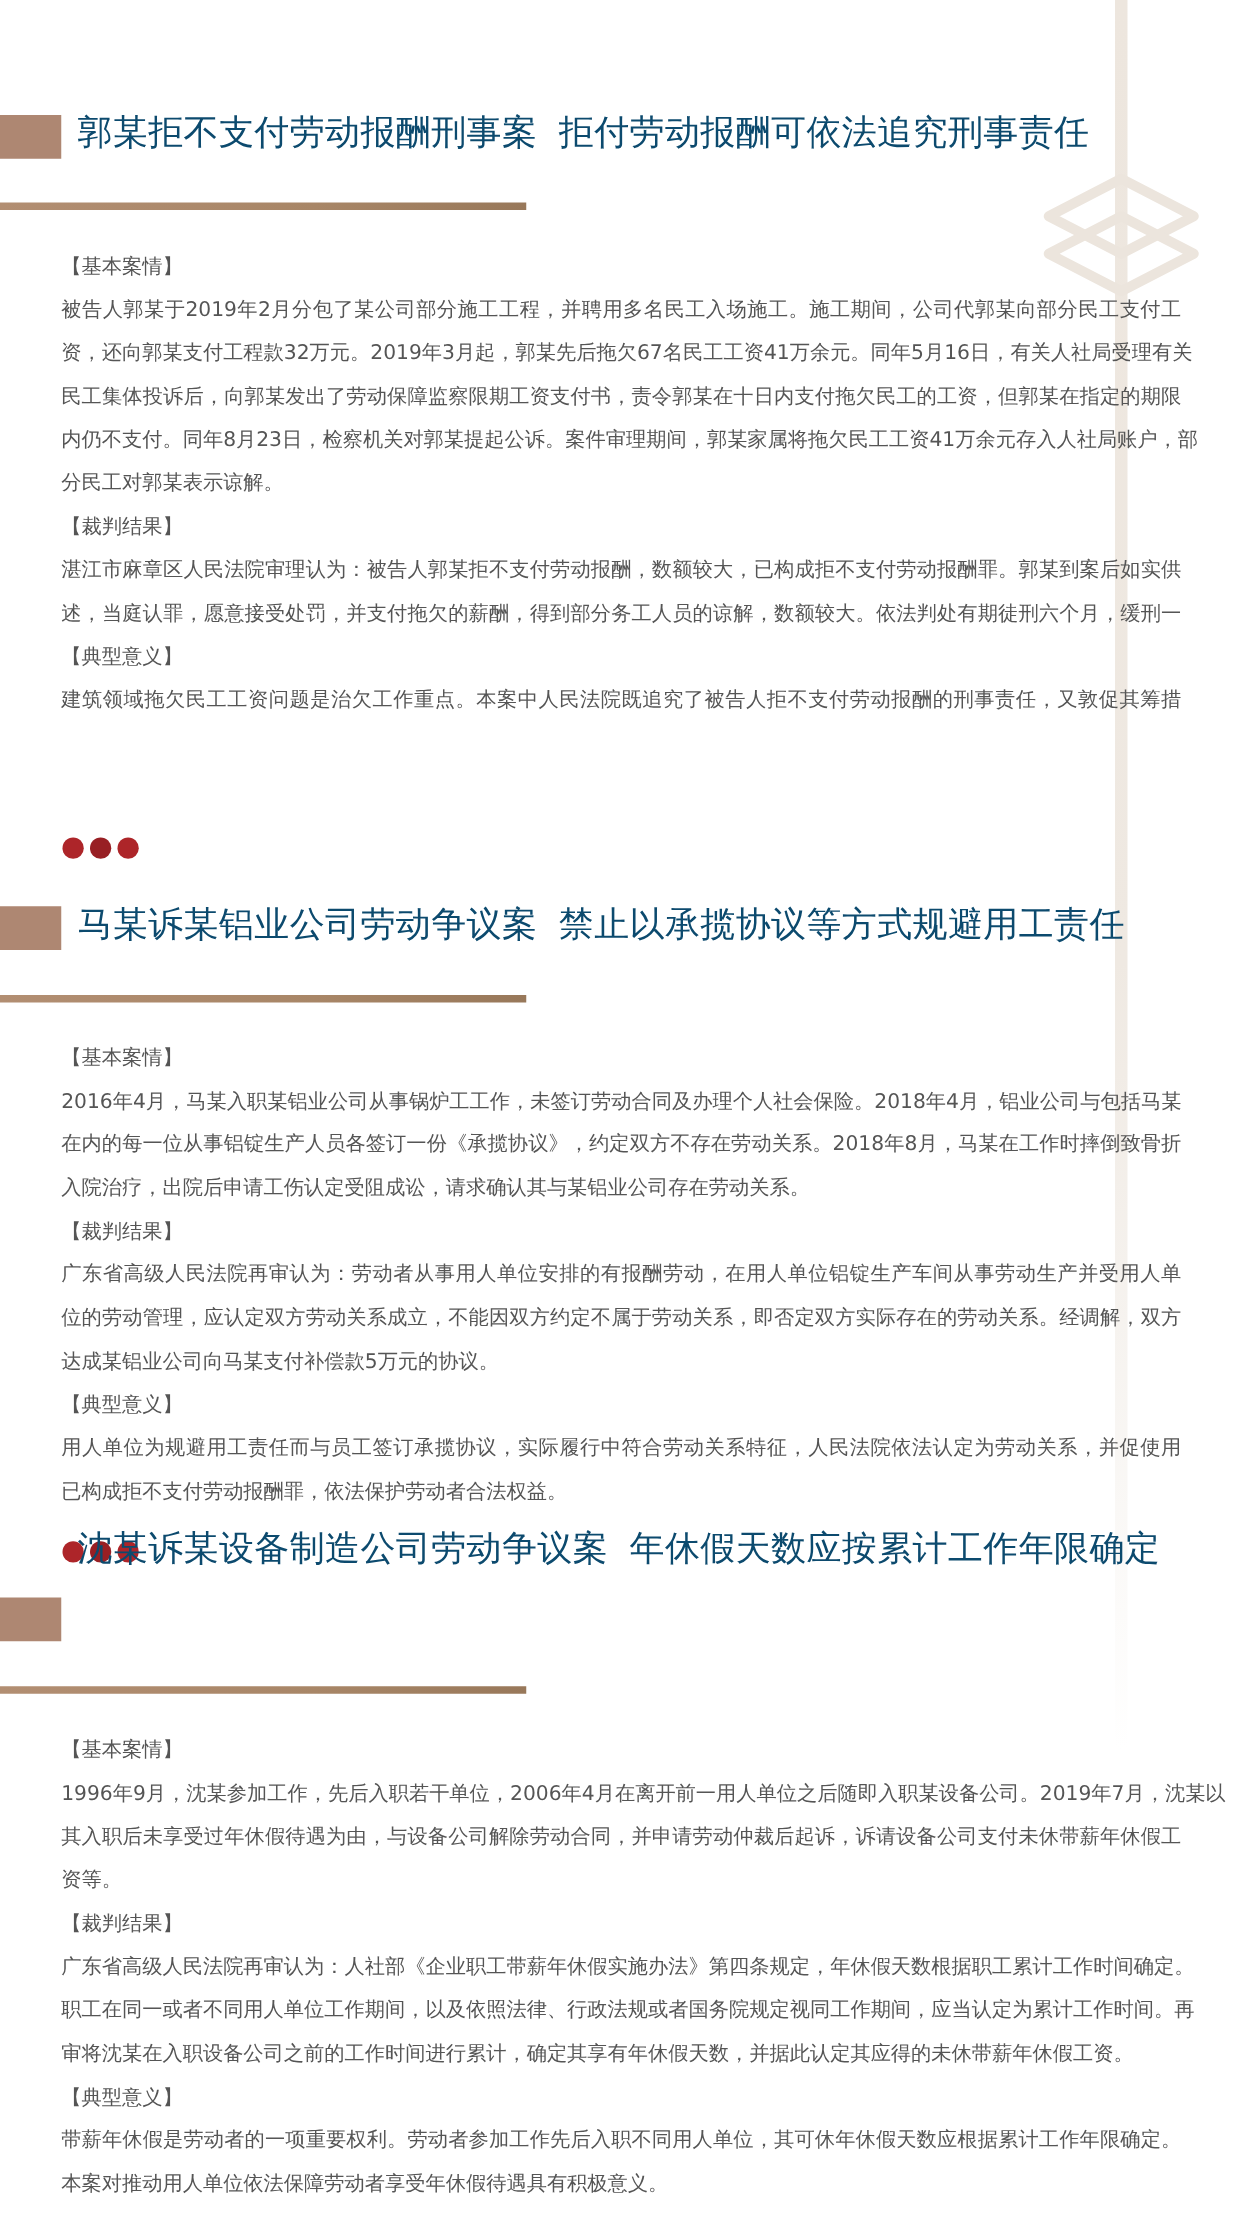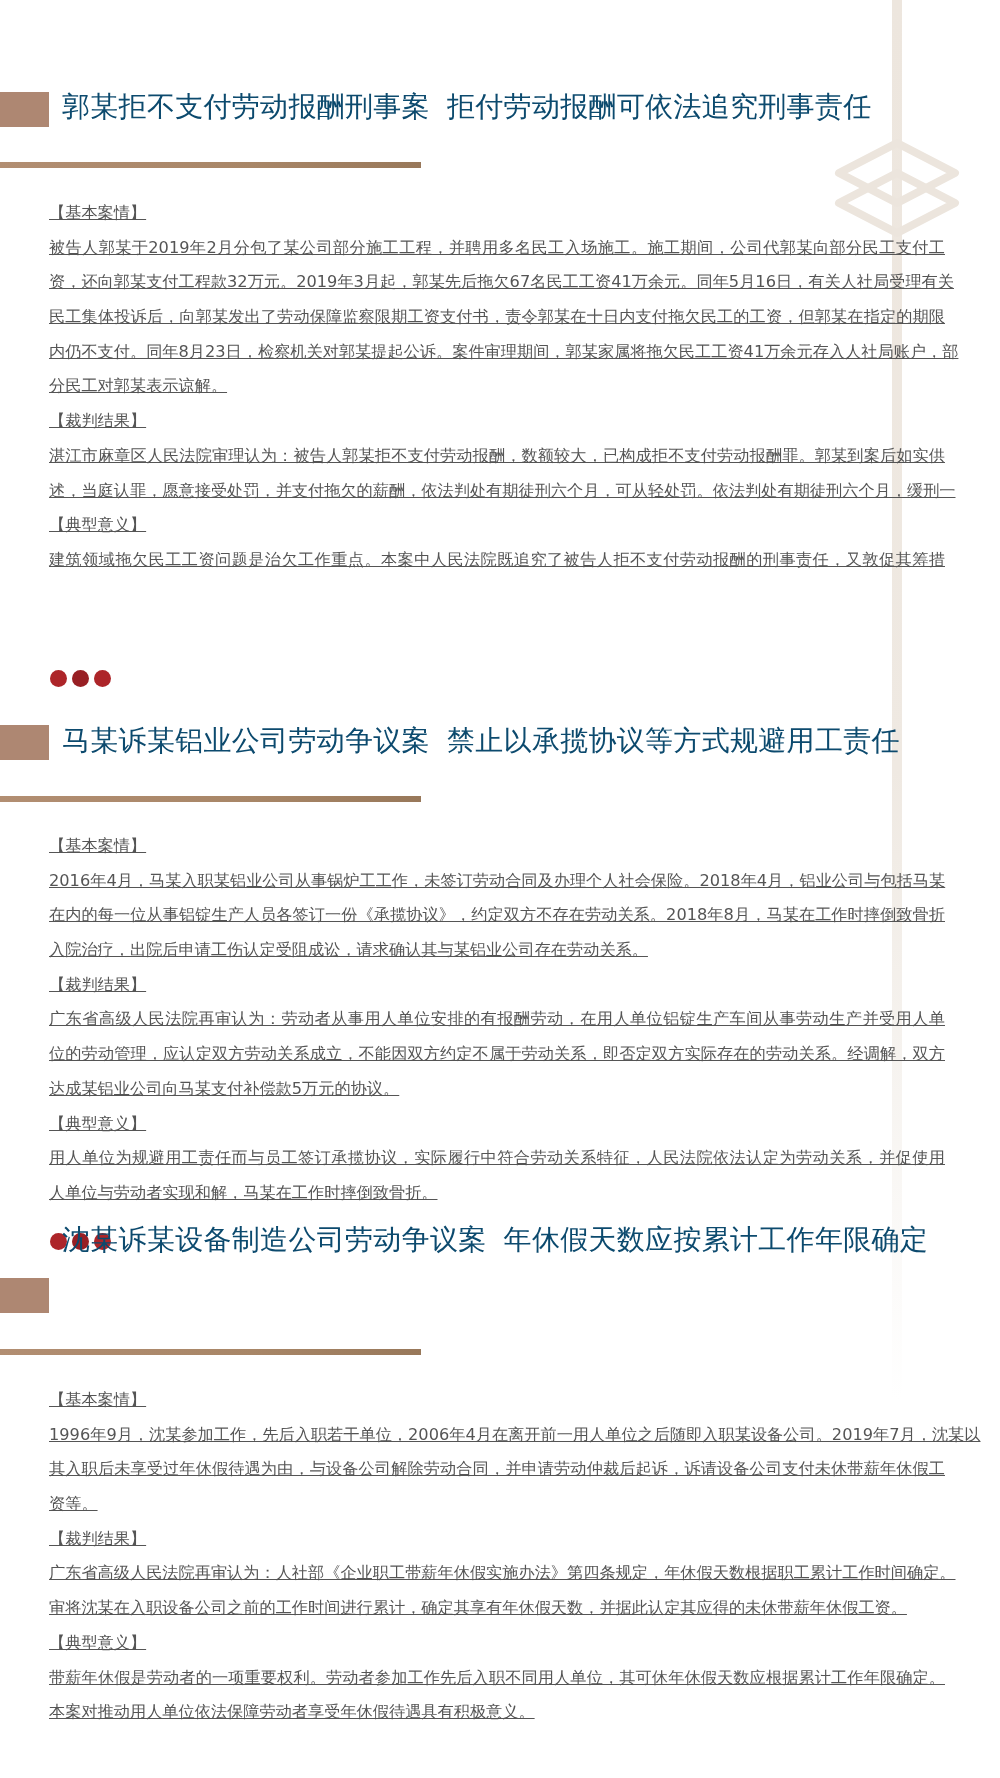--- a/index.html
+++ b/index.html
@@ -4,21 +4,21 @@
 <style>
   html, body { margin:0; padding:0; background:#ffffff; }
   body { width:1000px; height:1778px; position:relative; overflow:hidden;
          font-family:"DejaVu Sans","Liberation Sans",sans-serif; }
   .vline { position:absolute; left:892px; top:0; width:10px; height:1400px;
            background:linear-gradient(to bottom,#ede6de 0%,#efe9e2 55%,rgba(240,235,229,0.5) 80%,rgba(255,255,255,0) 100%); }
   .ornament { position:absolute; left:834px; top:138px; width:126px; height:100px; }
   .title-block { position:absolute; left:0; width:49px; height:35px; background:#ae8772; }
   .title { position:absolute; left:62px; font-size:28px; color:#0c4a6e; white-space:nowrap; letter-spacing:0.3px; line-height:35px;font-family:Liberation Mono, monospace; }
   .title-bar { position:absolute; left:0; width:421px; height:6px; background:linear-gradient(to right,#b28e72,#a88667 60%,#98785a); }
-  .body-text { position:absolute; left:49px; width:896px; font-size:16.2px; color:#555555;text-decoration:underline; }
+  .body-text { position:absolute; left:49px; width:896px; font-size:16.2px; color:#555555; }
   .line { height:34.7px; line-height:34.7px; white-space:nowrap; overflow:visible; }
   .line.j { text-align:justify; text-align-last:justify; }
   .label { color:#555555; }
   .dots { position:absolute; left:50px; display:flex; gap:5px; }
   .dot { width:17px; height:17px; border-radius:50%; background:#ad2529; }
   .dot.mid { background:#981f24; }
 </style>
 </head>
 <body>
 
@@ -34,21 +34,21 @@
 
 <div class="body-text" style="top:196px">
   <div class="line label">【基本案情】</div>
   <div class="line j">被告人郭某于2019年2月分包了某公司部分施工工程，并聘用多名民工入场施工。施工期间，公司代郭某向部分民工支付工</div>
   <div class="line j">资，还向郭某支付工程款32万元。2019年3月起，郭某先后拖欠67名民工工资41万余元。同年5月16日，有关人社局受理有关</div>
   <div class="line j">民工集体投诉后，向郭某发出了劳动保障监察限期工资支付书，责令郭某在十日内支付拖欠民工的工资，但郭某在指定的期限</div>
   <div class="line j">内仍不支付。同年8月23日，检察机关对郭某提起公诉。案件审理期间，郭某家属将拖欠民工工资41万余元存入人社局账户，部</div>
   <div class="line">分民工对郭某表示谅解。</div>
   <div class="line label">【裁判结果】</div>
   <div class="line j">湛江市麻章区人民法院审理认为：被告人郭某拒不支付劳动报酬，数额较大，已构成拒不支付劳动报酬罪。郭某到案后如实供</div>
-  <div class="line j">述，当庭认罪，愿意接受处罚，并支付拖欠的薪酬，依法判处有期徒刑六个月，可从轻处罚。依法判处有期徒刑六个月，缓刑一</div>
+  <div class="line j">述，当庭认罪，愿意接受处罚，并支付拖欠的薪酬，得到部分务工人员的谅解，数额较大。依法判处有期徒刑六个月，缓刑一</div>
   <div class="line label">【典型意义】</div>
   <div class="line j">建筑领域拖欠民工工资问题是治欠工作重点。本案中人民法院既追究了被告人拒不支付劳动报酬的刑事责任，又敦促其筹措</div>
 </div>
 
 <div class="dots" style="top:670px">
   <div class="dot"></div>
   <div class="dot mid"></div>
   <div class="dot"></div>
 </div>
 
@@ -60,37 +60,38 @@
   <div class="line label">【基本案情】</div>
   <div class="line j">2016年4月，马某入职某铝业公司从事锅炉工工作，未签订劳动合同及办理个人社会保险。2018年4月，铝业公司与包括马某</div>
   <div class="line j">在内的每一位从事铝锭生产人员各签订一份《承揽协议》，约定双方不存在劳动关系。2018年8月，马某在工作时摔倒致骨折</div>
   <div class="line">入院治疗，出院后申请工伤认定受阻成讼，请求确认其与某铝业公司存在劳动关系。</div>
   <div class="line label">【裁判结果】</div>
   <div class="line j">广东省高级人民法院再审认为：劳动者从事用人单位安排的有报酬劳动，在用人单位铝锭生产车间从事劳动生产并受用人单</div>
   <div class="line j">位的劳动管理，应认定双方劳动关系成立，不能因双方约定不属于劳动关系，即否定双方实际存在的劳动关系。经调解，双方</div>
   <div class="line">达成某铝业公司向马某支付补偿款5万元的协议。</div>
   <div class="line label">【典型意义】</div>
   <div class="line j">用人单位为规避用工责任而与员工签订承揽协议，实际履行中符合劳动关系特征，人民法院依法认定为劳动关系，并促使用</div>
-  <div class="line">人单位与劳动者实现和解，马某在工作时摔倒致骨折。</div>
+  <div class="line">已构成拒不支付劳动报酬罪，依法保护劳动者合法权益。</div>
 </div>
 
 <div class="dots" style="top:1233px">
   <div class="dot"></div>
   <div class="dot mid"></div>
   <div class="dot"></div>
 </div>
 
 <div class="title-block" style="top:1278px"></div>
 <div class="title" style="top:1224px">沈某诉某设备制造公司劳动争议案 年休假天数应按累计工作年限确定</div>
 <div class="title-bar" style="top:1349px"></div>
 
 <div class="body-text" style="top:1383px">
   <div class="line label">【基本案情】</div>
   <div class="line j">1996年9月，沈某参加工作，先后入职若干单位，2006年4月在离开前一用人单位之后随即入职某设备公司。2019年7月，沈某以</div>
   <div class="line j">其入职后未享受过年休假待遇为由，与设备公司解除劳动合同，并申请劳动仲裁后起诉，诉请设备公司支付未休带薪年休假工</div>
   <div class="line">资等。</div>
   <div class="line label">【裁判结果】</div>
   <div class="line j">广东省高级人民法院再审认为：人社部《企业职工带薪年休假实施办法》第四条规定，年休假天数根据职工累计工作时间确定。</div>
+  <div class="line j">职工在同一或者不同用人单位工作期间，以及依照法律、行政法规或者国务院规定视同工作期间，应当认定为累计工作时间。再</div>
   <div class="line">审将沈某在入职设备公司之前的工作时间进行累计，确定其享有年休假天数，并据此认定其应得的未休带薪年休假工资。</div>
   <div class="line label">【典型意义】</div>
   <div class="line j">带薪年休假是劳动者的一项重要权利。劳动者参加工作先后入职不同用人单位，其可休年休假天数应根据累计工作年限确定。</div>
   <div class="line">本案对推动用人单位依法保障劳动者享受年休假待遇具有积极意义。</div>
 </div>
 
 </body></html>

